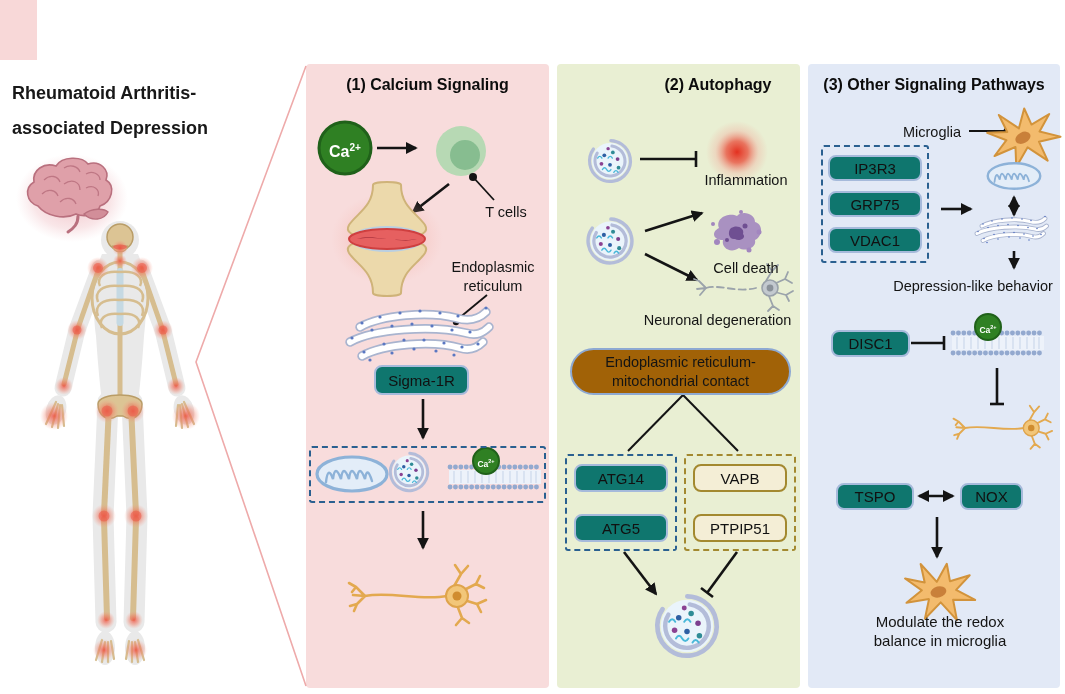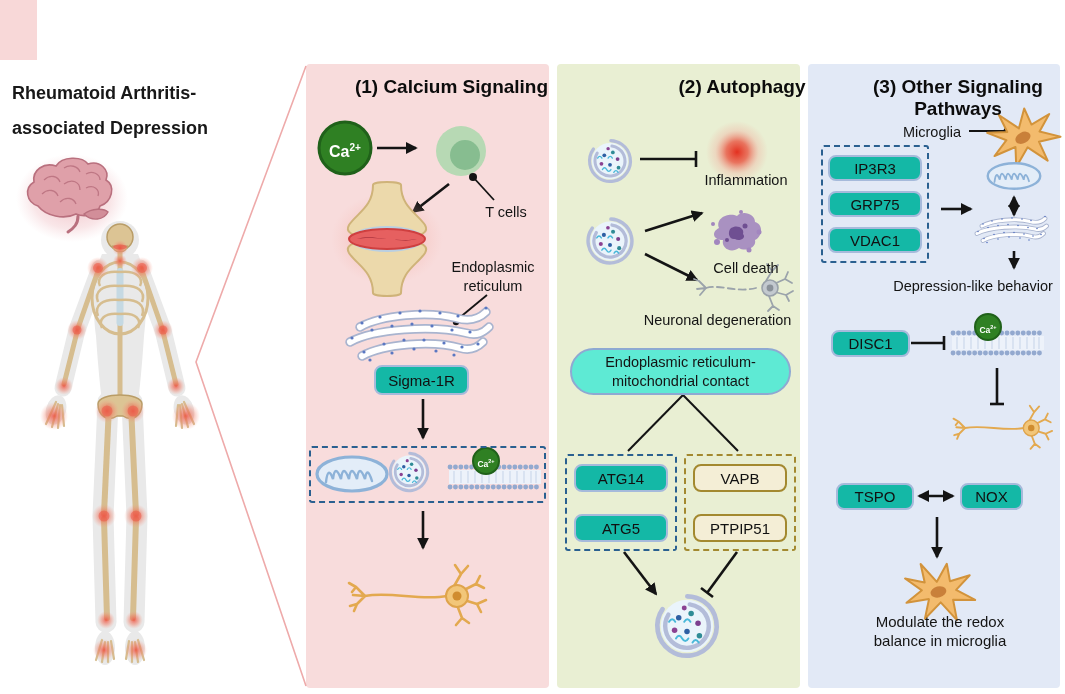--- a/index.html
+++ b/index.html
@@ -1,25 +1,25 @@
 <!DOCTYPE html>
 <html><head>
 <meta charset="utf-8">
 <style>
   html,body{margin:0;padding:0;background:#ffffff;}
   .stage{position:relative;width:1065px;height:694px;background:#fff;overflow:hidden;
          font-family:"Liberation Sans", sans-serif;color:#141414;}
   .abs{position:absolute;}
   .panel{position:absolute;top:64px;height:624px;border-radius:4px;}
-  .panel-title{position:absolute;top:76px;font-weight:bold;font-size:19px;color:#0c0c0c;text-align:center;margin-left:24px;}
+  .panel-title{position:absolute;top:76px;font-weight:bold;font-size:16px;color:#0c0c0c;text-align:center;}
   .lbl{position:absolute;font-size:14.5px;line-height:18.5px;color:#141414;text-align:center;}
-  .box{position:absolute;box-sizing:border-box;border:2px solid #a6badb;background:#14b8a6;border-radius:8px;
+  .box{position:absolute;box-sizing:border-box;border:2px solid #a6badb;background:#0f766e;border-radius:8px;
        display:flex;align-items:center;justify-content:center;font-size:15px;color:#111;}
   .box.gold{border-color:#a3892f;background:#f4eed6;}
-  .pill{position:absolute;box-sizing:border-box;border:2px solid #8ea9d2;background:#5eead4;border-radius:24px;
+  .pill{position:absolute;box-sizing:border-box;border:2px solid #8ea9d2;background:#a16207;border-radius:24px;
         display:flex;flex-direction:column;align-items:center;justify-content:center;font-size:14.5px;line-height:19px;}
   .dashed{position:absolute;box-sizing:border-box;border:2.5px dashed #2a6090;border-radius:3px;}
   .dashed.gold{border-color:#a3892f;}
   .ca-text{position:absolute;color:#fff;font-weight:bold;text-align:center;}
   .ca-text.lg{font-size:16px;line-height:26px;}
   .ca-text.lg sup{font-size:10px;}
   .ca-text.sm{font-size:8.5px;line-height:14px;}
   .ca-text.sm sup{font-size:5.5px;}
   .main-title{position:absolute;left:12px;top:76px;font-size:18px;font-weight:bold;line-height:35px;color:#181818;}
   svg{display:block;}

